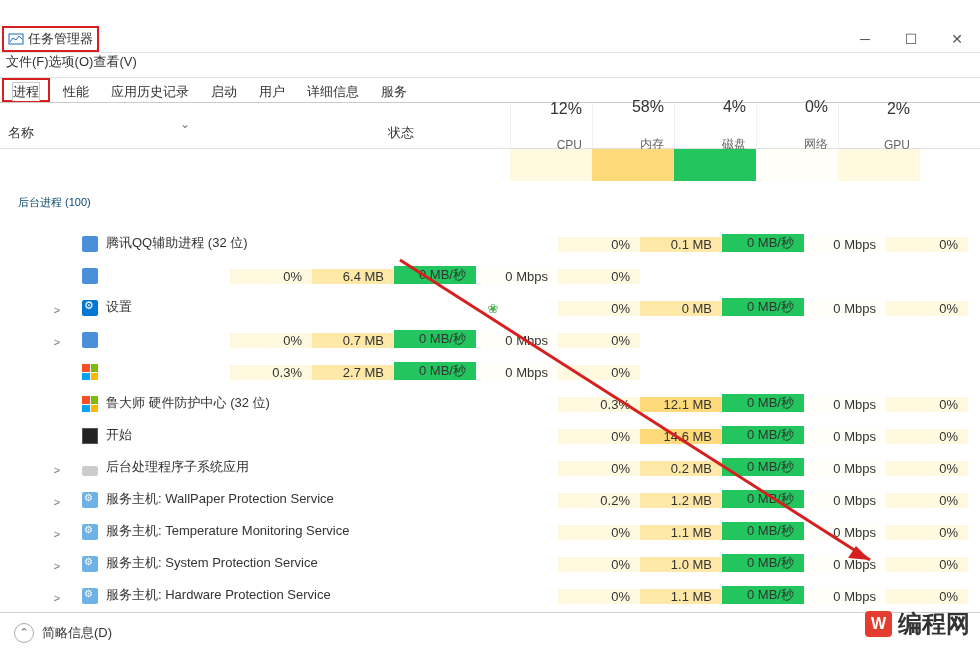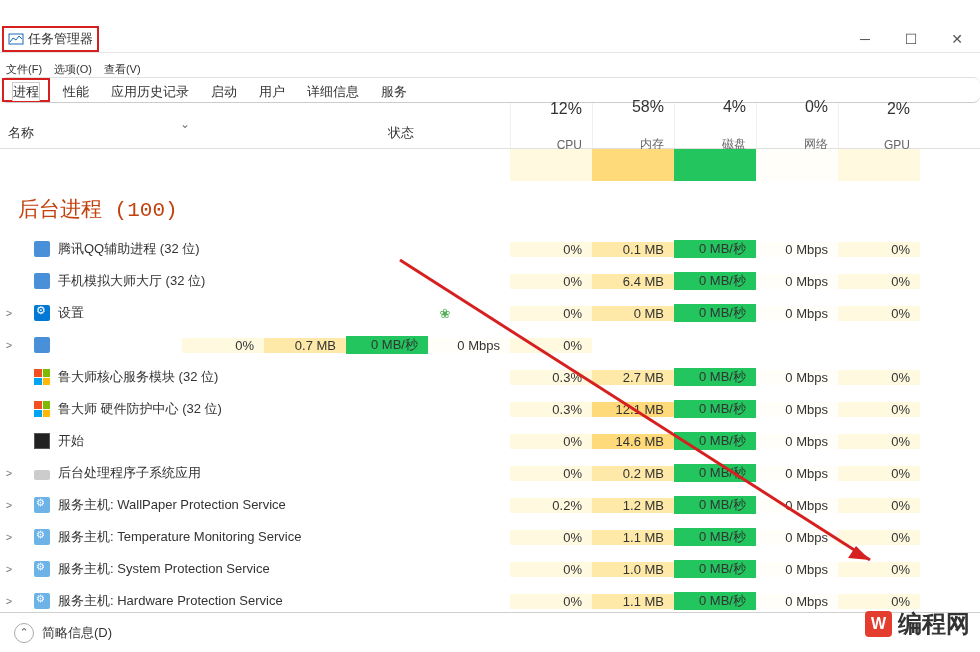--- a/index.html
+++ b/index.html
@@ -4,44 +4,44 @@
 <style>
 * { box-sizing: border-box; margin: 0; padding: 0; }
 body { font-family: "Microsoft YaHei", "Segoe UI", sans-serif; font-size: 13px; color: #333; background: #fff; width: 980px; height: 652px; overflow: hidden; position: relative; }
 
 .titlebar { display: flex; align-items: flex-end; height: 28px; padding: 0 6px; border-bottom: 1px solid #e5e5e5; position: relative; margin-top: 25px; }
 .titlebar .app-icon { width: 16px; height: 16px; margin-right: 4px; }
 .title-box { border: 2px solid #d62020; padding: 2px 4px; display: inline-flex; align-items: center; margin-left: -4px; }
 .winctrls { position: absolute; right: 0; top: 0; display: flex; }
 .winctrls div { width: 46px; height: 28px; display: flex; align-items: center; justify-content: center; color: #555; font-size: 14px; cursor: pointer; }
 
-.menubar { display: flex; height: 24px; align-items: flex-end; padding: 0 6px; gap: 12px; font-size: 11px; }
+.menubar { display: flex; height: 24px; align-items: flex-start; padding: 0 6px; font-size: 13px; }
 .menubar span { cursor: pointer; }
 
-.tabsbar { display: flex; height: 26px; border-top: 1px solid #e0e0e0; border-bottom: 1px solid #ccc; align-items: stretch; padding-left: 4px; border-radius: 7px; }
+.tabsbar { display: flex; height: 26px; border-top: 1px solid #e0e0e0; border-bottom: 1px solid #ccc; align-items: stretch; padding-left: 4px; }
 .tab { padding: 4px 10px 0 10px; font-size: 13px; cursor: pointer; border: 1px solid transparent; border-bottom: none; }
 .tab.active { background: #fff; border-color: #ccc; position: relative; top: 1px; }
 .tab-highlight { border: 2px solid #d62020; padding: 2px 8px; margin: 0 2px 0 -2px; display:flex; align-items:center; }
 
 .headers { display: flex; height: 46px; border-bottom: 1px solid #e0e0e0; position: relative; }
 .col-name { width: 380px; padding: 6px 8px; display: flex; flex-direction: column; justify-content: flex-end; position: relative; }
 .col-name .sort { position: absolute; left: 180px; top: 14px; color: #777; font-size: 12px; }
 .col-status { width: 130px; padding: 6px 8px; display: flex; align-items: flex-end; }
 .col-num { width: 82px; text-align: right; padding: 4px 10px 4px 20px; display: flex; flex-direction: column; justify-content: center; border-left: 1px solid #f0f0f0; }
 .col-num .pct { font-size: 16px; color: #333; }
 .col-num .lbl { font-size: 12px; color: #666; margin-top: 20px; }
 .col-gpueng { width: 60px; padding: 4px 4px; display:flex; align-items:flex-end; font-size:12px; color:#666; }
 
 .body { height: 462px; overflow-y: auto; position: relative; }
 .body::-webkit-scrollbar { width: 16px; }
 .body::-webkit-scrollbar-track { background: #f0f0f0; }
 .body::-webkit-scrollbar-thumb { background: #c0c0c0; }
 
-.group-header { color: #c2410c; font-size: 21px; padding: 14px 8px 10px 18px; font-family: Liberation Mono, monospace; }
-.row { display: flex; height: 32px; align-items: center; }
+.group-header { color: #0c4a6e; font-size: 11px; padding: 14px 8px 10px 18px; }
+.row { display: flex; height: 32px; align-items: flex-end; padding-left: 48px; }
 .row .exp { width: 18px; text-align: center; color: #777; font-size: 11px; }
 .row .ricon { width: 20px; display:flex; align-items:center; justify-content:center; margin-left: 14px; }
 .row .rname { flex: 0 0 auto; width: 328px; padding-left: 6px; font-size: 13px; overflow: hidden; white-space: nowrap; }
 .row .rstatus { width: 130px; display:flex; align-items:center; justify-content:center; }
 .cell { width: 82px; text-align: right; padding-right: 10px; font-size: 13px; }
 .cell.c-cpu { background: #fff9e0; }
 .cell.c-mem { background: #ffe9a8; }
 .cell.c-disk { background: #22c55e; }
 .cell.c-net { background: #fffef8; }
 .cell.c-gpu { background: #fff9e0; }
@@ -156,21 +156,20 @@
         <span class="cell c-mem">0.1 MB</span>
         <span class="cell c-disk">0 MB/秒</span>
         <span class="cell c-net">0 Mbps</span>
         <span class="cell c-gpu">0%</span>
       </div>
       <div class="row">
         <span class="exp"></span>
         <span class="ricon">
           <div class="ic-generic"></div>
         </span>
-        <span class="rname">手机模拟大师大厅 (32 位)</span>
         <span class="rstatus"></span>
         <span class="cell c-cpu">0%</span>
         <span class="cell c-mem">6.4 MB</span>
         <span class="cell c-disk">0 MB/秒</span>
         <span class="cell c-net">0 Mbps</span>
         <span class="cell c-gpu">0%</span>
       </div>
       <div class="row">
         <span class="exp">&gt;</span>
         <span class="ricon">
@@ -201,21 +200,20 @@
       <div class="row">
         <span class="exp"></span>
         <span class="ricon">
           <div class="ic-win">
             <div></div>
             <div></div>
             <div></div>
             <div></div>
           </div>
         </span>
-        <span class="rname">鲁大师核心服务模块 (32 位)</span>
         <span class="rstatus"></span>
         <span class="cell c-cpu">0.3%</span>
         <span class="cell c-mem">2.7 MB</span>
         <span class="cell c-disk">0 MB/秒</span>
         <span class="cell c-net">0 Mbps</span>
         <span class="cell c-gpu">0%</span>
       </div>
       <div class="row">
         <span class="exp"></span>
         <span class="ricon">

